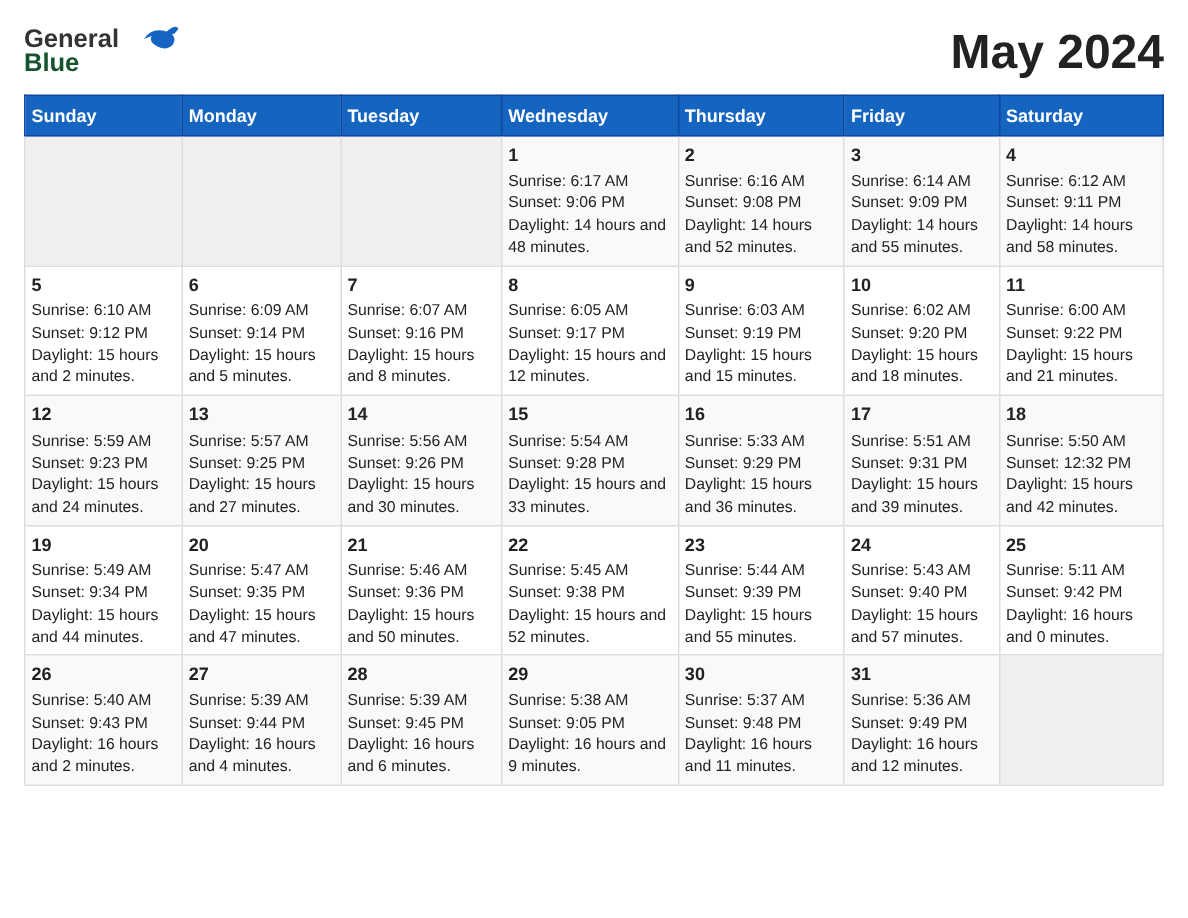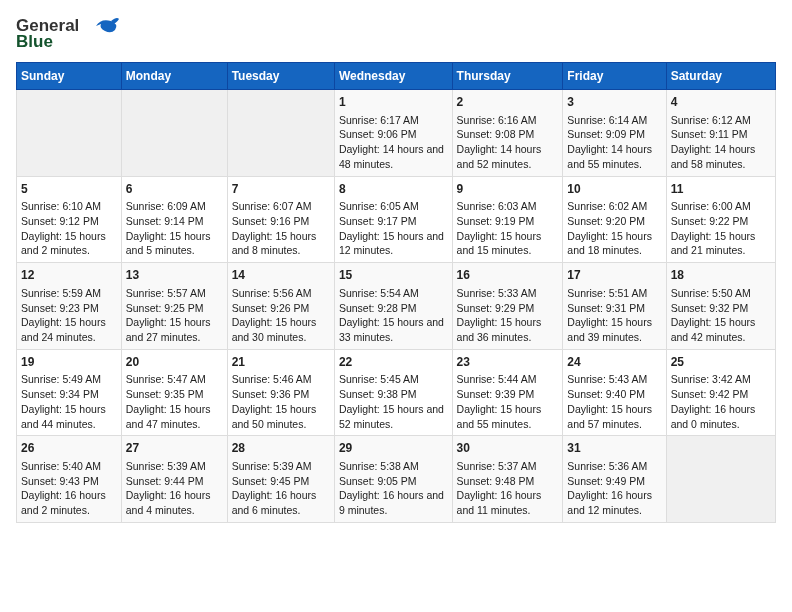--- a/index.html
+++ b/index.html
@@ -93,20 +93,21 @@
     <div class="logo-row">
       <span style="font-size:17px;font-weight:bold;color:#333;">General</span>
       <svg width="28" height="20" viewBox="0 0 28 20" style="margin-left:2px;">
         <path d="M5,10 Q10,2 20,5 Q28,8 24,14 Q20,18 14,15 Q8,12 10,8 Z" fill="#1565c0"></path>
         <path d="M20,5 Q26,0 28,3 Q25,8 22,7 Z" fill="#1565c0"></path>
       </svg>
     </div>
     <span style="font-size:17px;font-weight:bold;color:#14532d;margin-top:-4px;">Blue</span>
   </div>
   <div class="title-area">
+    <div class="main-title">May 2024</div>
   </div>
 </div>
 
 <table>
   <thead>
     <tr>
       <th>Sunday</th>
       <th>Monday</th>
       <th>Tuesday</th>
       <th>Wednesday</th>
@@ -257,21 +258,21 @@
             <span class="day-number">17</span>
             <span>Sunrise: 5:51 AM</span>
             <span>Sunset: 9:31 PM</span>
             <span>Daylight: 15 hours and 39 minutes.</span>
           </div>
         </td>
         <td>
           <div class="cell-content">
             <span class="day-number">18</span>
             <span>Sunrise: 5:50 AM</span>
-            <span>Sunset: 9:32 PM</span>
+            <span>Sunset: 12:32 PM</span>
             <span>Daylight: 15 hours and 42 minutes.</span>
           </div>
         </td>
       </tr>
       <tr>
         <td>
           <div class="cell-content">
             <span class="day-number">19</span>
             <span>Sunrise: 5:49 AM</span>
             <span>Sunset: 9:34 PM</span>
@@ -314,21 +315,21 @@
           <div class="cell-content">
             <span class="day-number">24</span>
             <span>Sunrise: 5:43 AM</span>
             <span>Sunset: 9:40 PM</span>
             <span>Daylight: 15 hours and 57 minutes.</span>
           </div>
         </td>
         <td>
           <div class="cell-content">
             <span class="day-number">25</span>
-            <span>Sunrise: 3:42 AM</span>
+            <span>Sunrise: 5:11 AM</span>
             <span>Sunset: 9:42 PM</span>
             <span>Daylight: 16 hours and 0 minutes.</span>
           </div>
         </td>
       </tr>
       <tr>
         <td>
           <div class="cell-content">
             <span class="day-number">26</span>
             <span>Sunrise: 5:40 AM</span>

